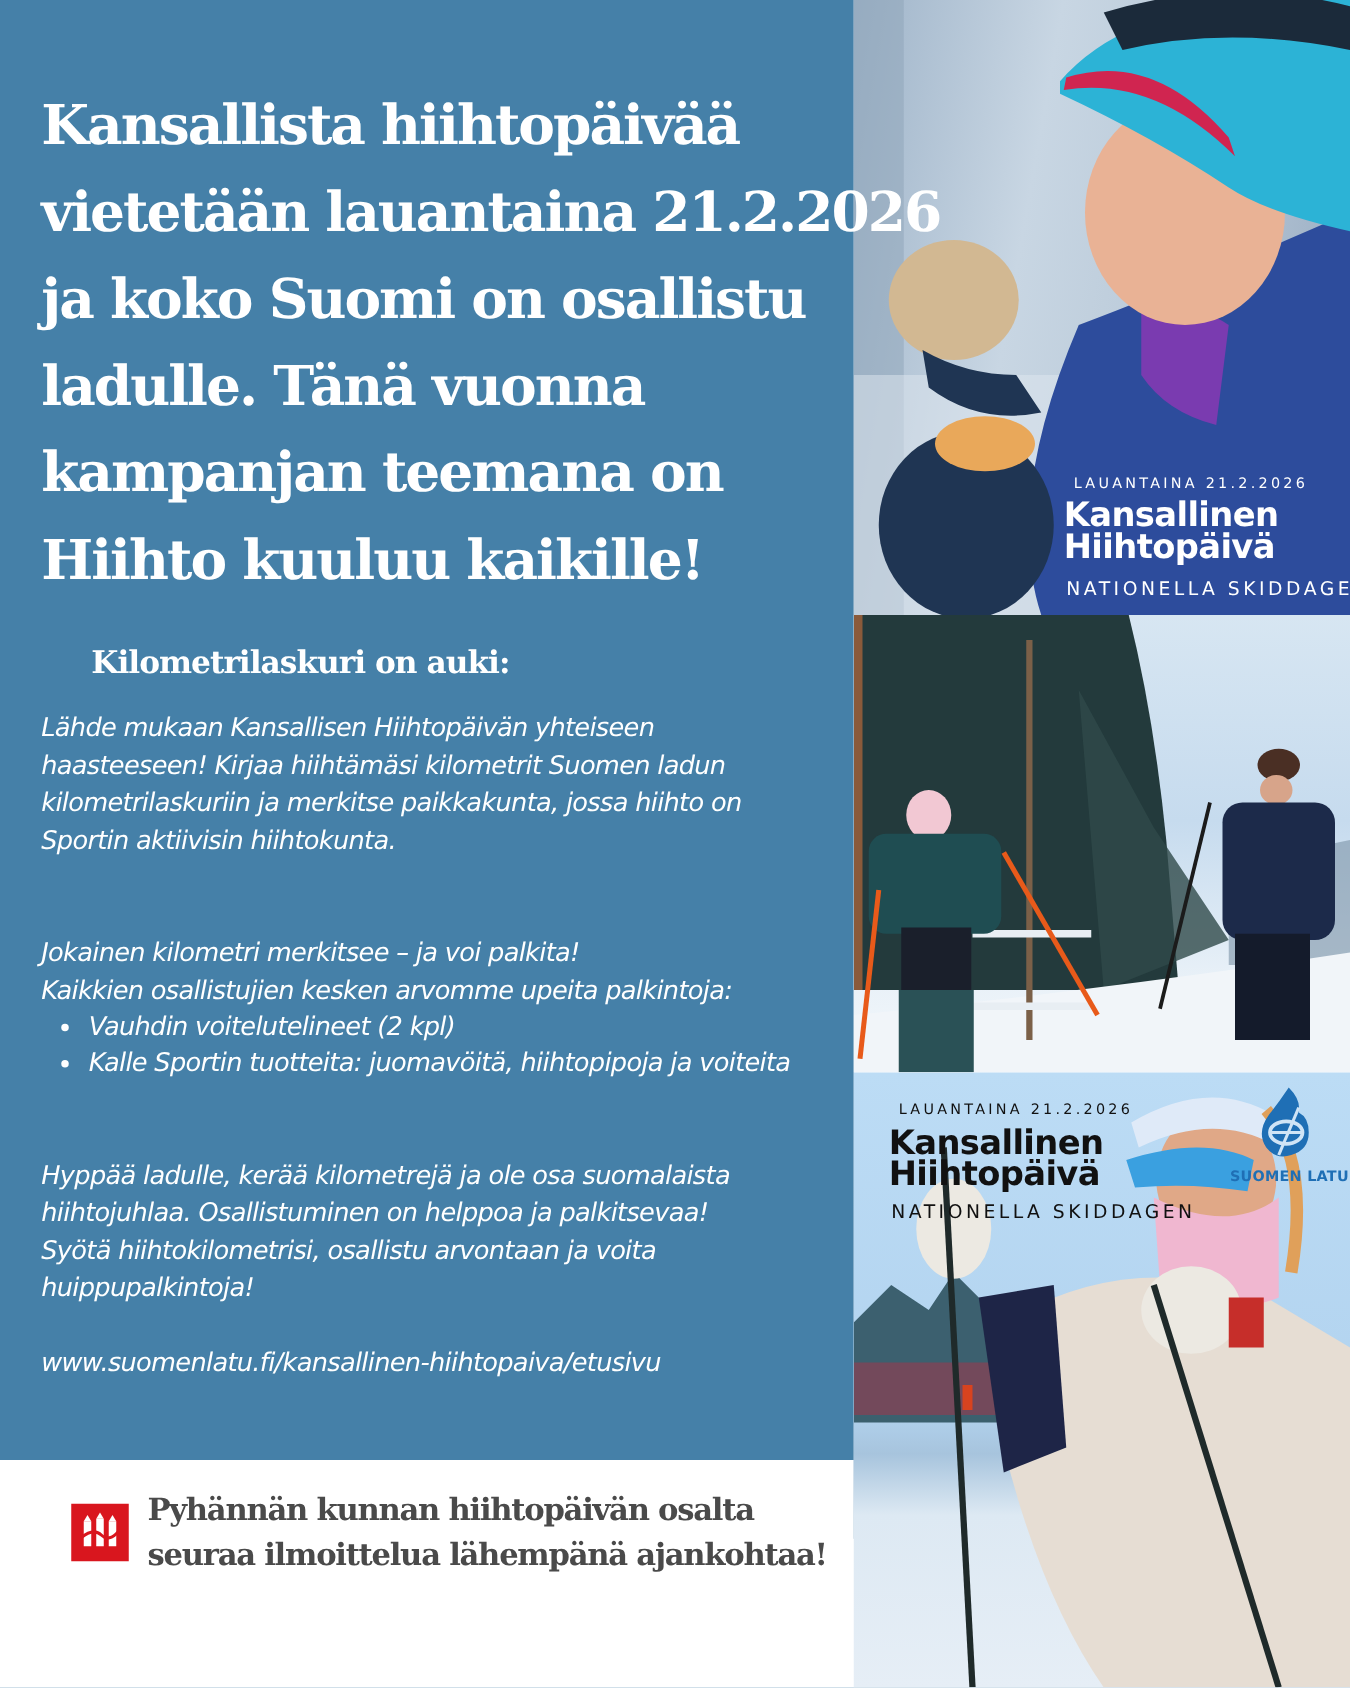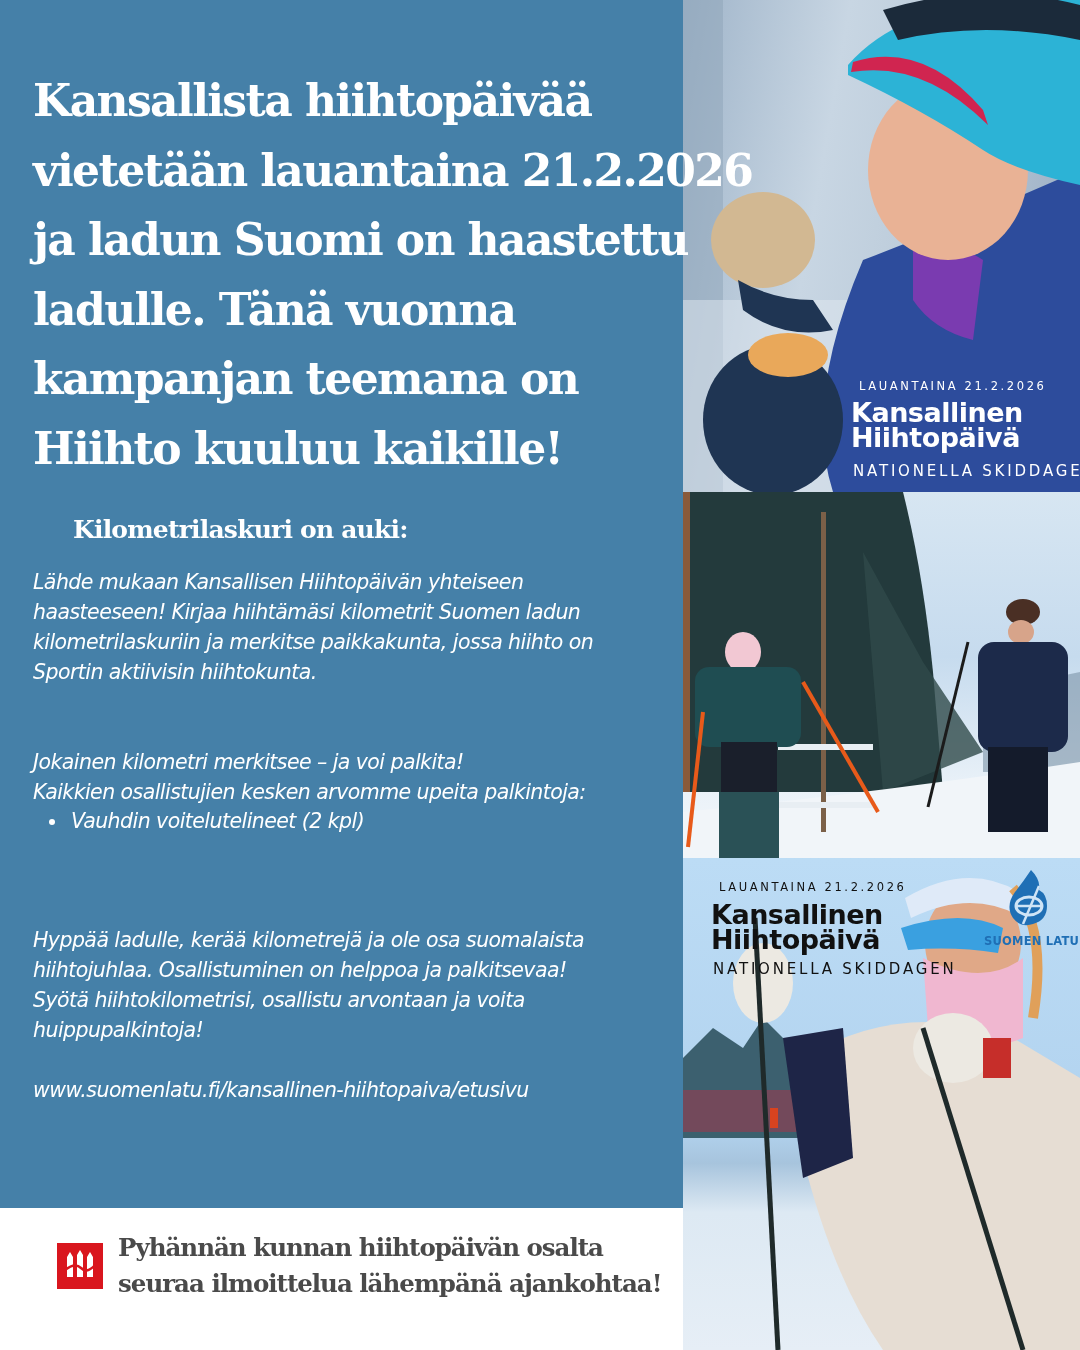--- a/index.html
+++ b/index.html
@@ -34,21 +34,21 @@
   .url { top: 1075px; }
   .body-text span { display: block; white-space: nowrap; }
   .prize-list { list-style: none; padding-left: 14px; }
   .prize-list li { position: relative; padding-left: 24px; white-space: nowrap; line-height: 29px; }
   .prize-list li::before {
     content: ""; position: absolute; left: 2px; top: 12px;
     width: 6px; height: 6px; border-radius: 50%; background: #ffffff;
   }
 
   .footer {
-    position: absolute; left: 0; top: 1208px; width: 683px; height: 119px; background: #ffffff;
+    position: absolute; left: 0; top: 1168px; width: 683px; height: 119px; background: #ffffff;
   }
   .footer-logo {
     position: absolute; left: 57px; top: 35px; width: 46px; height: 46px; background: #d9161e;
   }
   .footer-text {
     position: absolute; left: 118px; top: 22px;
     font-family: "DejaVu Serif", serif; font-weight: bold; font-size: 24.5px;
     line-height: 36px; color: #4a4a4a; letter-spacing: -1px;
   }
   .footer-text span { display: block; white-space: nowrap; }
@@ -72,40 +72,41 @@
     font-family: "DejaVu Sans", sans-serif; font-weight: bold; font-size: 11.5px; letter-spacing: 0.2px; }
 </style>
 </head>
 <body>
 
 <div class="left-panel"></div>
 
 <h1 class="headline">
   <span>Kansallista hiihtopäivää</span>
   <span>vietetään lauantaina 21.2.2026</span>
-  <span>ja ladun Suomi on haastettu</span>
+  <span>ja koko Suomi on osallistu</span>
   <span>ladulle. Tänä vuonna</span>
   <span>kampanjan teemana on</span>
   <span>Hiihto kuuluu kaikille!</span>
 </h1>
 
 <h2 class="subhead">Kilometrilaskuri on auki:</h2>
 
 <div class="body-text p1">
   <span>Lähde mukaan Kansallisen Hiihtopäivän yhteiseen</span>
   <span>haasteeseen! Kirjaa hiihtämäsi kilometrit Suomen ladun</span>
   <span>kilometrilaskuriin ja merkitse paikkakunta, jossa hiihto on</span>
   <span>Sportin aktiivisin hiihtokunta.</span>
 </div>
 
 <div class="body-text p2">
   <span>Jokainen kilometri merkitsee – ja voi palkita!</span>
   <span>Kaikkien osallistujien kesken arvomme upeita palkintoja:</span>
   <ul class="prize-list">
     <li>Vauhdin voitelutelineet (2 kpl)</li>
+    <li>Kalle Sportin tuotteita: juomavöitä, hiihtopipoja ja voiteita</li>
   </ul>
 </div>
 
 <div class="body-text p3">
   <span>Hyppää ladulle, kerää kilometrejä ja ole osa suomalaista</span>
   <span>hiihtojuhlaa. Osallistuminen on helppoa ja palkitsevaa!</span>
   <span>Syötä hiihtokilometrisi, osallistu arvontaan ja voita</span>
   <span>huippupalkintoja!</span>
 </div>
 

